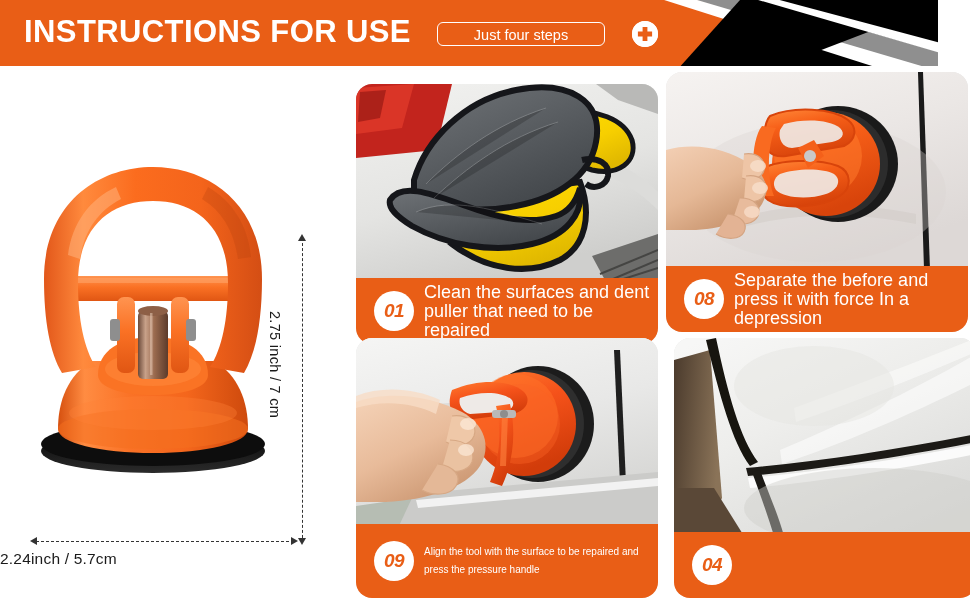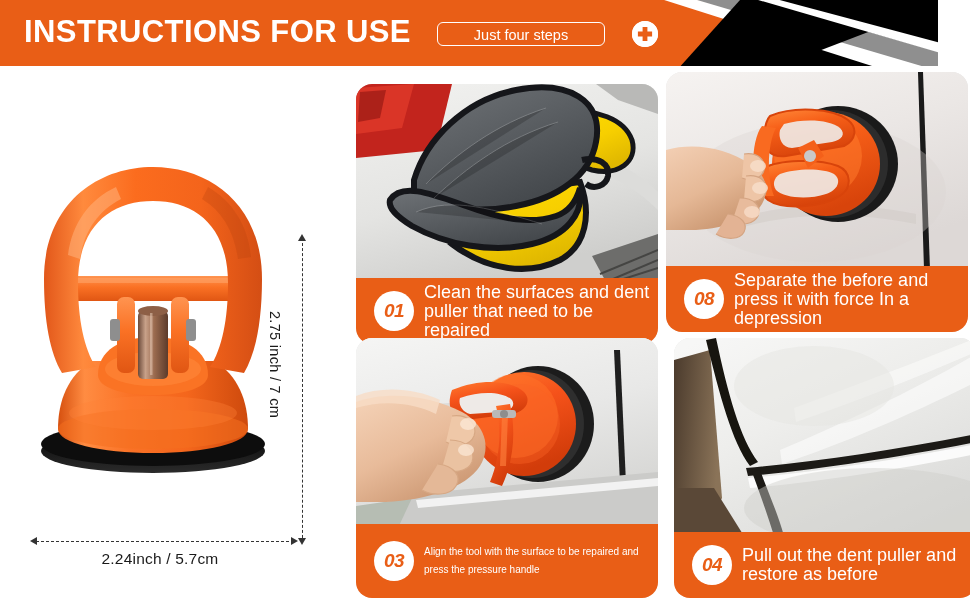--- a/index.html
+++ b/index.html
@@ -161,21 +161,21 @@
   #dim-arrow-right {
     left: 291px; top: 471px;
     border-top: 4.5px solid transparent;
     border-bottom: 4.5px solid transparent;
     border-left: 7px solid #333;
   }
   #dim-label-h {
     position: absolute;
     left: 0; top: 484px;
     width: 320px;
-    text-align: center;
+    text-align: left;
     font-size: 15.5px;
     color: #1a1a1a;
     letter-spacing: 0.2px;
   }
 
   
   .step-panel {
     position: absolute;
     width: 302px;
     height: 260px;
@@ -520,21 +520,21 @@
         <path d="M0 64 C32 52, 76 58, 106 74 C128 86, 136 108, 124 128 C110 150, 70 162, 30 164 L0 164 Z" fill="url(#p3skin)"></path>
         <path d="M0 58 C26 48, 58 50, 84 62 L80 76 C56 64, 26 62, 0 70 Z" fill="#f7dcc6" opacity="0.8"></path>
         <path d="M96 78 C112 76, 122 86, 118 98 C114 108, 100 110, 90 104" fill="#efc8a8" stroke="#d7a884" stroke-width="1.2"></path>
         <path d="M94 102 C110 102, 120 112, 116 124 C112 134, 96 136, 86 130" fill="#eac2a1" stroke="#d7a884" stroke-width="1.2"></path>
         <path d="M82 126 C98 128, 106 138, 100 148 C94 158, 76 158, 66 152" fill="#e4b897" stroke="#d7a884" stroke-width="1.2"></path>
         <ellipse cx="112" cy="86" rx="8" ry="6" fill="#fae5d2" opacity="0.85"></ellipse>
         <ellipse cx="110" cy="112" rx="8" ry="6" fill="#fae5d2" opacity="0.8"></ellipse>
       </svg>
     </div>
     <div class="step-caption tall">
-      <div class="step-num">03</div>
+      <div class="step-num">09</div>
       <div class="step-text">Align the tool with the surface to be repaired and press the pressure handle</div>
     </div>
   </div>
 
   <div class="step-panel" id="panel-4">
     <div class="step-photo">
       <svg width="302" height="198" viewBox="0 0 302 198">
         <defs>
           <linearGradient id="p4bg" x1="0.1" y1="0" x2="0.8" y2="1">
             <stop offset="0%" stop-color="#f7f7f6"></stop>
@@ -560,17 +560,16 @@
 
         <path d="M106 112 C168 86, 240 52, 302 16 L302 44 C238 76, 168 106, 108 126 Z" fill="#ffffff" opacity="0.55"></path>
         <path d="M120 70 C184 46, 248 22, 302 0 L302 14 C246 38, 182 64, 122 84 Z" fill="#fbfbfa" opacity="0.6"></path>
 
         <ellipse cx="200" cy="170" rx="130" ry="40" fill="#cecec9" opacity="0.45"></ellipse>
         <ellipse cx="140" cy="48" rx="80" ry="40" fill="#e6e6e2" opacity="0.5"></ellipse>
       </svg>
     </div>
     <div class="step-caption">
       <div class="step-num">04</div>
-      <div class="step-text">Pull out the dent puller and restore as before</div>
     </div>
   </div>
 
 </div>
 
 </body></html>

